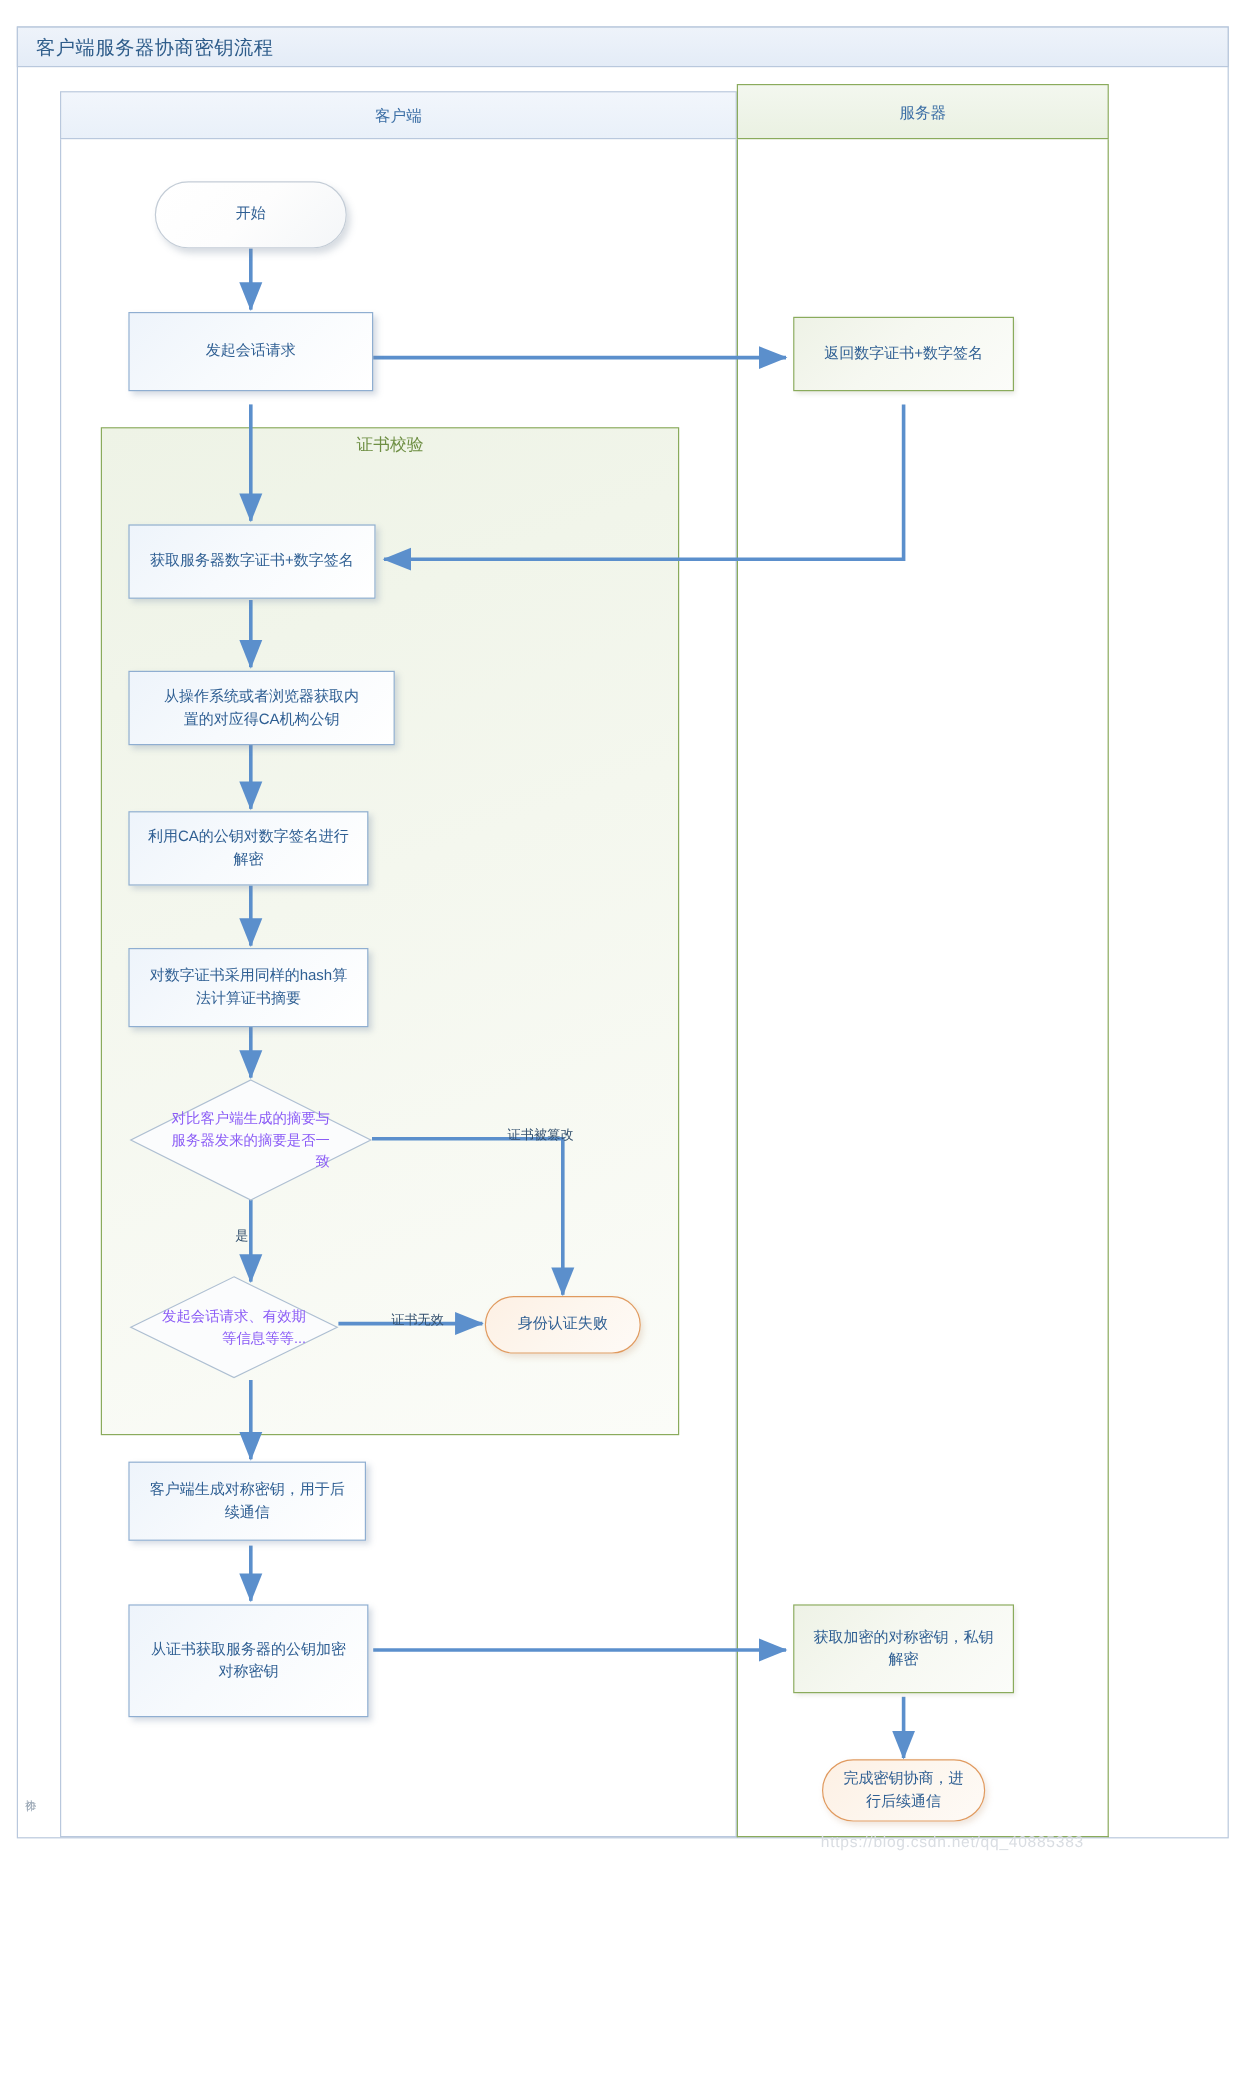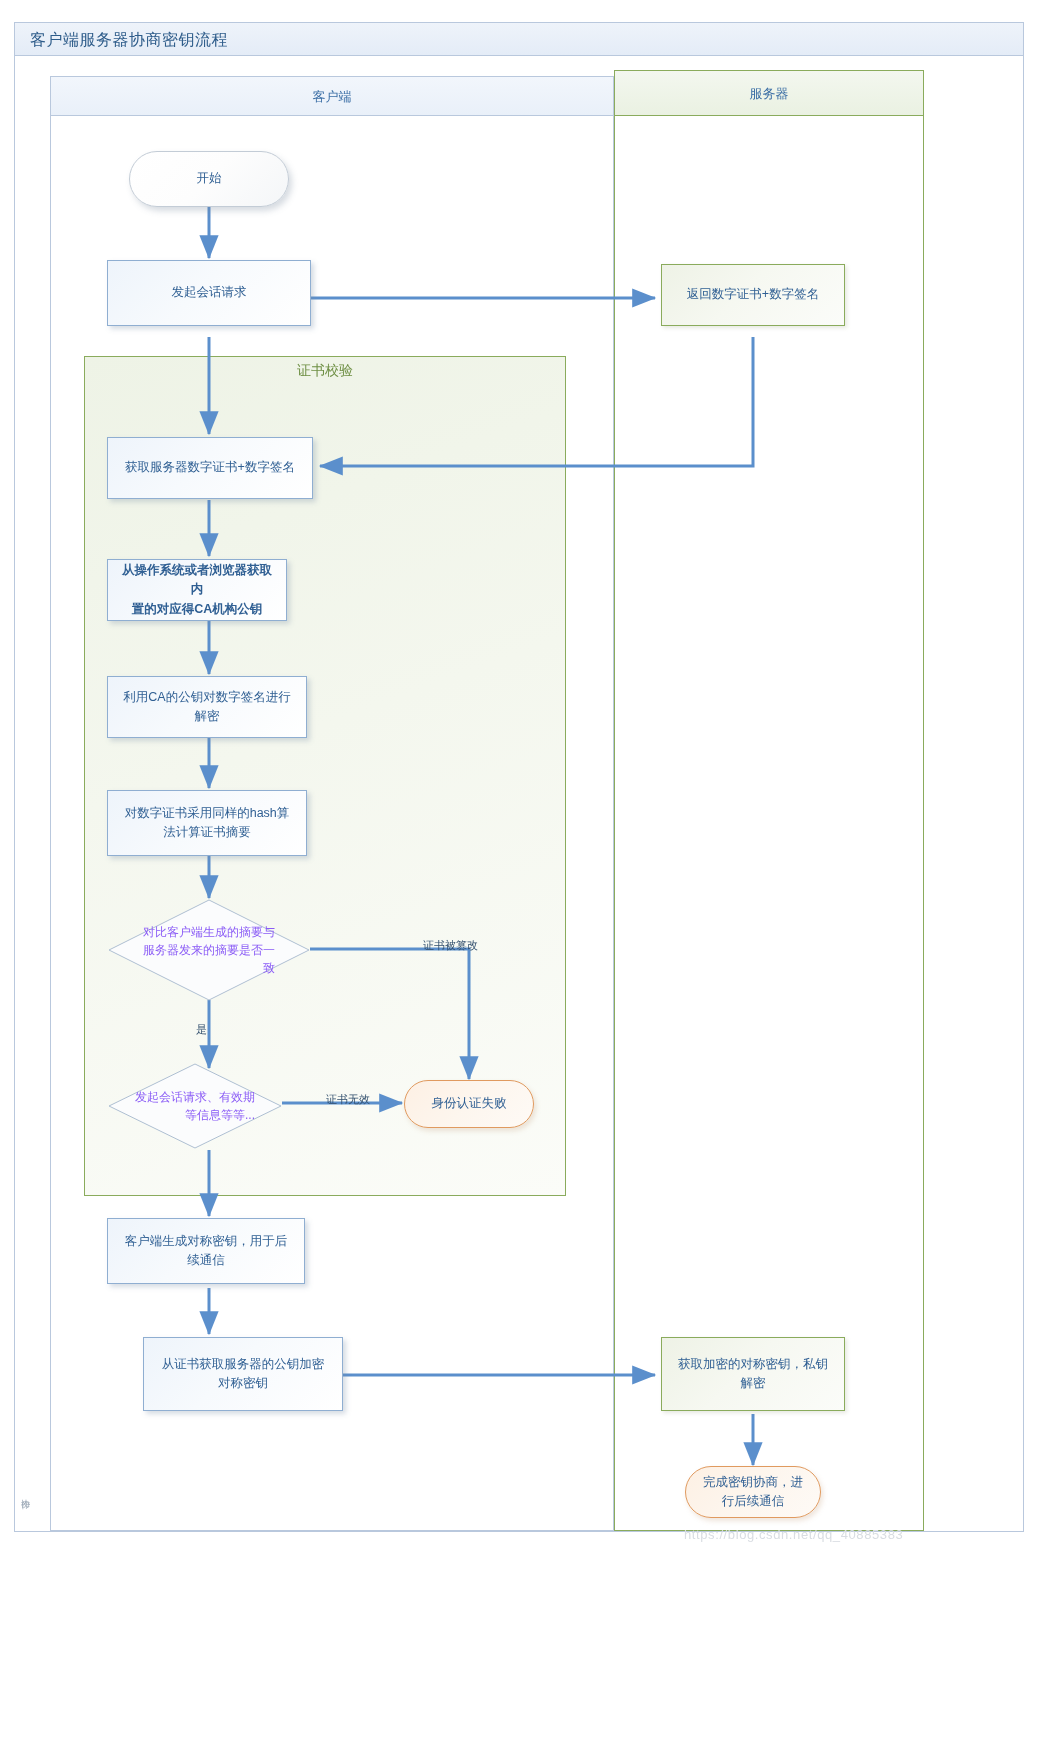--- a/index.html
+++ b/index.html
@@ -174,21 +174,21 @@
   </svg>
 
   <div class="node terminator" style="left:129px;top:151px;width:160px;height:56px;">开始</div>
 
   <div class="node process" style="left:107px;top:260px;width:204px;height:66px;">发起会话请求</div>
 
   <div class="node process-green" style="left:661px;top:264px;width:184px;height:62px;">返回数字证书+数字签名</div>
 
   <div class="node process" style="left:107px;top:437px;width:206px;height:62px;">获取服务器数字证书+数字签名</div>
 
-  <div class="node process" style="left:107px;top:559px;width:180px;height:62px;font-weight:bold;">从操作系统或者浏览器获取内
+  <div class="node process" style="left:107px;top:559px;width:222px;height:62px;">从操作系统或者浏览器获取内
 置的对应得CA机构公钥</div>
 
   <div class="node process" style="left:107px;top:676px;width:200px;height:62px;">利用CA的公钥对数字签名进行
 解密</div>
 
   <div class="node process" style="left:107px;top:790px;width:200px;height:66px;">对数字证书采用同样的hash算
 法计算证书摘要</div>
 
   <div class="node decision" style="left:107px;top:898px;width:204px;height:104px;">
     <svg class="diamond-svg" width="204" height="104" viewBox="0 0 204 104">
@@ -205,21 +205,21 @@
     </svg>
     <div class="decision-label" style="left:0;top:0;width:176px;height:88px;">发起会话请求、有效期
 等信息等等...</div>
   </div>
 
   <div class="node terminator-orange" style="left:404px;top:1080px;width:130px;height:48px;">身份认证失败</div>
 
   <div class="node process" style="left:107px;top:1218px;width:198px;height:66px;">客户端生成对称密钥，用于后
 续通信</div>
 
-  <div class="node process" style="left:107px;top:1337px;width:200px;height:74px;margin-left:36px;">从证书获取服务器的公钥加密
+  <div class="node process" style="left:107px;top:1337px;width:200px;height:94px;">从证书获取服务器的公钥加密
 对称密钥</div>
 
   <div class="node process-green" style="left:661px;top:1337px;width:184px;height:74px;">获取加密的对称密钥，私钥
 解密</div>
 
   <div class="node terminator-orange" style="left:685px;top:1466px;width:136px;height:52px;">完成密钥协商，进
 行后续通信</div>
 
   <div class="edge-label" style="left:423px;top:938px;">证书被篡改</div>
   <div class="edge-label" style="left:196px;top:1022px;">是</div>

